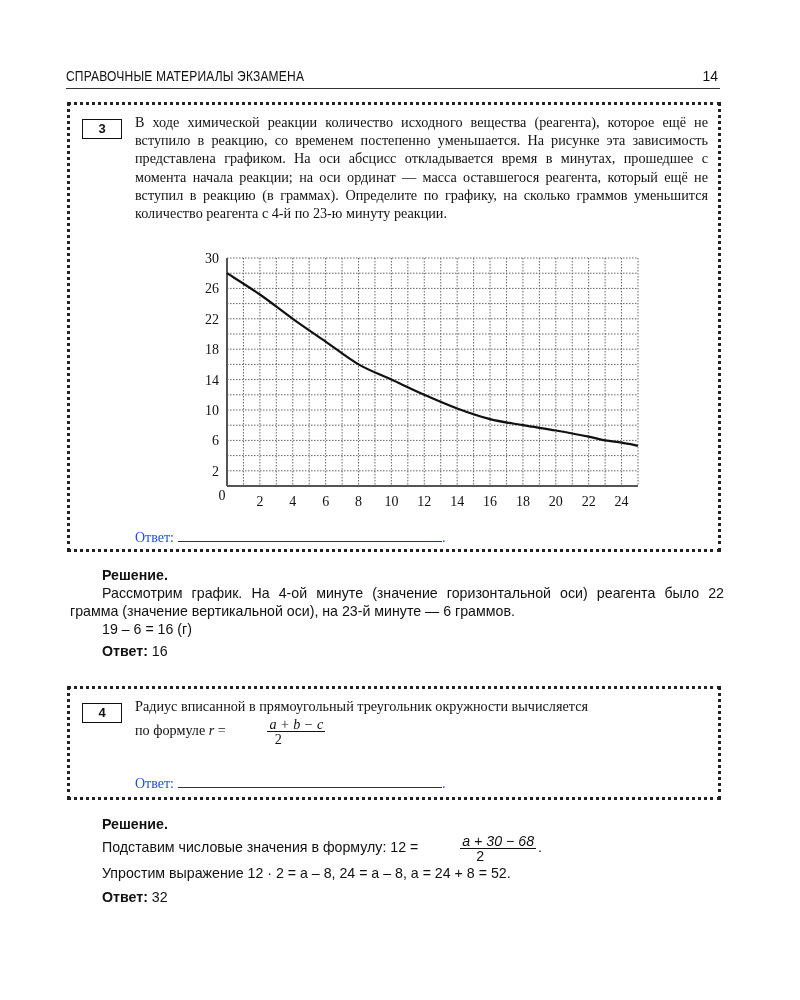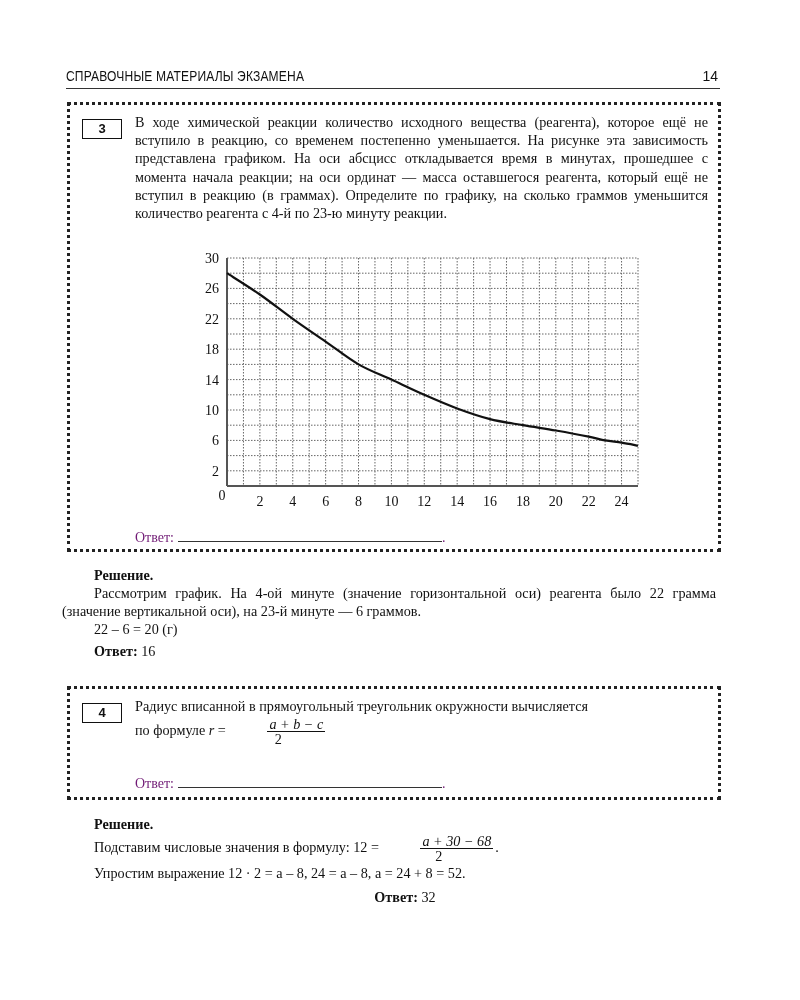--- a/index.html
+++ b/index.html
@@ -4,24 +4,24 @@
 <style>
   html, body { margin: 0; padding: 0; background: #ffffff; }
   body { width: 800px; height: 1000px; position: relative; overflow: hidden; color: #111; font-family: "DejaVu Serif", "Liberation Serif", serif; }
   .header { position: absolute; left: 66px; top: 66px; width: 654px; height: 22px; border-bottom: 1.5px solid #333; }
   .header-title { position: absolute; left: 0; top: 2px; font-family: "Liberation Sans", "DejaVu Sans", sans-serif; font-size: 14px; letter-spacing: 0.2px; transform: scaleX(0.86); transform-origin: left center; }
   .header-page { position: absolute; right: 2px; top: 2px; font-family: "Liberation Sans", "DejaVu Sans", sans-serif; font-size: 14px; }
 
   .task-box { position: absolute; left: 67px; border: 3px dotted #222; box-sizing: border-box; }
   .task-num { position: absolute; left: 12px; width: 38px; height: 18px; border: 1.5px solid #111; font-family: "Liberation Sans", "DejaVu Sans", sans-serif; font-weight: bold; font-size: 13px; text-align: center; line-height: 18px; }
   .task-text { position: absolute; left: 65px; right: 10px; font-size: 14.2px; line-height: 18.2px; text-align: justify; font-family: "Liberation Serif", "DejaVu Serif", serif; }
-  .answer-line { position: absolute; left: 65px; font-size: 14px; font-family: "Liberation Serif", "DejaVu Serif", serif; color: #701a75; }
+  .answer-line { position: absolute; left: 65px; font-size: 14px; font-family: "Liberation Serif", "DejaVu Serif", serif; color: #1d4ed8; }
   .answer-line .blank { display: inline-block; width: 264px; border-bottom: 1px solid #333; height: 12px; margin-left: 4px; vertical-align: baseline; }
 
-  .solution { position: absolute; left: 62px; width: 654px; font-family: Liberation Serif, serif; font-size: 14.2px; line-height: 18px; }
+  .solution { position: absolute; left: 70px; width: 654px; font-family: Liberation Sans, sans-serif; font-size: 14.2px; line-height: 18px; }
   .sol-head { font-weight: bold; padding-left: 32px; }
   .sol-para { text-indent: 32px; text-align: justify; }
   .sol-line { padding-left: 32px; }
   .sol-answer { padding-left: 32px; margin-top: 4px; }
   .sol-answer b { font-weight: bold; }
   .frac { display: inline-block; vertical-align: middle; text-align: center; font-style: italic; line-height: 14px; margin: 0 2px; }
   .frac .num { display: block; border-bottom: 1px solid #111; padding: 0 2px; margin-left: 36px; }
   .frac .den { display: block; font-style: normal; }
   i.v { font-style: italic; }
 
@@ -113,33 +113,33 @@
       <text x="365.8" y="256" text-anchor="middle">20</text>
       <text x="398.68" y="256" text-anchor="middle">22</text>
       <text x="431.56" y="256" text-anchor="middle">24</text>
     </g>
   <path id="curve" fill="none" stroke="#111" stroke-width="2.2" d="M37,23.19999999999999 C42.48,26.74666666666666 58.919999999999995,36.88000000000002 69.88,44.48000000000002 C80.84,52.08000000000002 91.80000000000001,60.94666666666668 102.76,68.80000000000001 C113.72,76.65333333333334 124.67999999999998,84 135.64,91.6 C146.6,99.19999999999999 157.56,108.06666666666668 168.52,114.4 C179.48000000000002,120.73333333333333 190.44,124.53333333333333 201.4,129.6 C212.36,134.66666666666666 223.32,139.98666666666668 234.28,144.8 C245.24,149.61333333333334 256.20000000000005,154.42666666666668 267.16,158.48000000000002 C278.12,162.53333333333336 289.08000000000004,166.33333333333334 300.04,169.12 C311,171.90666666666667 321.96000000000004,173.29999999999998 332.92,175.2 C343.88,177.1 354.84000000000003,178.62 365.8,180.52 C376.76,182.42000000000002 390.46000000000004,184.95333333333332 398.68,186.6 C406.9,188.24666666666667 409.64,189.38666666666666 415.12,190.4 C420.6,191.41333333333336 426.08,191.79333333333335 431.56,192.68 C437.04,193.56666666666666 445.26,195.21333333333334 448,195.72"></path>
 </svg>
 
 <div class="solution" style="top:566px;">
   <div class="sol-head">Решение.</div>
   <div class="sol-para">Рассмотрим график. На 4-ой минуте (значение горизонтальной оси) реагента было 22 грамма (значение вертикальной оси), на 23-й минуте — 6 граммов.</div>
-  <div class="sol-line">22 – 6 = 20 (г)</div>
+  <div class="sol-line">19 – 6 = 16 (г)</div>
   <div class="sol-answer"><b>Ответ:</b><span> 16</span></div>
 </div>
 
 <div class="task-box" style="top:686px; width:654px; height:114px;">
   <div class="task-num" style="top:14px;">4</div>
   <div class="task-text" style="top:6px; line-height:22px;">
     <div>Радиус вписанной в прямоугольный треугольник окружности вычисляется</div>
     <div><span>по формуле </span><i class="v">r</i><span> = </span><span class="frac"><span class="num">a + b − c</span><span class="den">2</span></span></div>
   </div>
   <div class="answer-line" style="top:86px;">
     <span>Ответ:</span><span class="blank"></span><span>.</span>
   </div>
 </div>
 
 <div class="solution" style="top:814px; line-height:20px;">
   <div class="sol-head">Решение.</div>
   <div class="sol-line"><span>Подставим числовые значения в формулу: 12 = </span><span class="frac"><span class="num">a + 30 − 68</span><span class="den">2</span></span><span>.</span></div>
   <div class="sol-line">Упростим выражение 12 · 2 = a – 8, 24 = a – 8, a = 24 + 8 = 52.</div>
-  <div class="sol-answer" style="text-align:center;"><b>Ответ:</b><span> 32</span></div>
+  <div class="sol-answer" style=""><b>Ответ:</b><span> 32</span></div>
 </div>
 
 </body></html>

